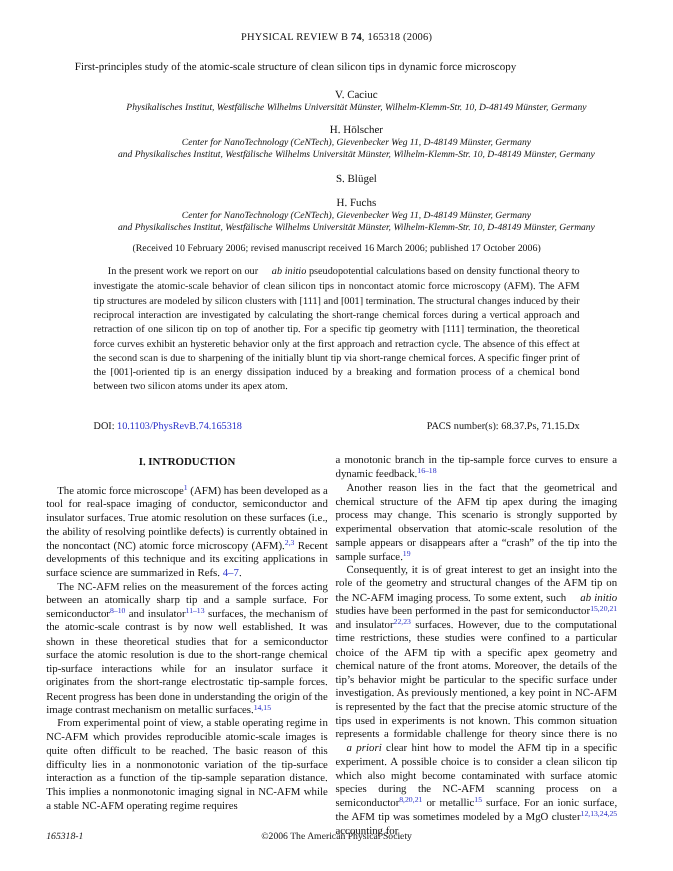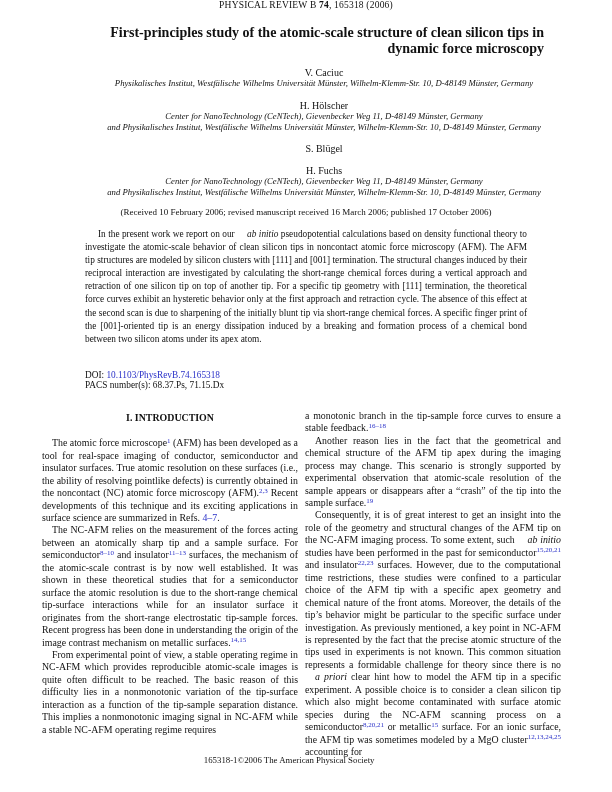--- a/index.html
+++ b/index.html
@@ -7,29 +7,30 @@
     position:relative;
     width:612px;height:792px;
     margin:0 auto;
     background:#ffffff;
     font-family:"Liberation Serif","DejaVu Serif",serif;
     color:#111;
     overflow:hidden;
     box-sizing:border-box;
   }
   .journal-line{
+    padding-top:29px;
     text-align:center;
     font-size:9.5px;
     letter-spacing:0.2px;
   }
   .title{
     margin:15px 68px 0;
-    text-align:right;
-    font-weight:bold;
-    font-size:14px;
+    text-align:left;
+    font-weight:normal;
+    font-size:10px;
     line-height:15.5px;
   }
   .authors{ text-align:center;padding-left:36px; }
   .author-name{
     margin-top:11px;
     font-size:10px;
   }
   .affil{
     font-style:italic;
     font-size:8.7px;
@@ -45,21 +46,20 @@
     text-align:justify;
     font-size:9.3px;
     line-height:13.1px;
     text-indent:13px;
   }
   .meta-row{
     margin:24px 85px 0;
     display:flex;
     justify-content:space-between;
     font-size:9.3px;
-    flex-direction:column;
   }
   .columns{
     display:flex;
     gap:7px;
     margin:20px 42px 0;
   }
   .col{
     width:256px;
     text-align:justify;
     font-size:9.85px;
@@ -84,21 +84,21 @@
   .bd{ font-weight:bold; }
   .lnk{ color:#2a31c8; }
   .footer{
     position:absolute;
     left:42px;right:42px;bottom:27px;
     display:grid;
     grid-template-columns:1fr auto 1fr;
     font-size:8.8px;
   }
   .footer .f-left{ text-align:left; }
-  .footer .f-center{ text-align:right; }
+  .footer .f-center{ text-align:left;font-style:italic; }
   .footer .f-right{ text-align:right; }
 </style>
 </head>
 <body>
 
 <div class="page">
 
   <div class="journal-line"><span>PHYSICAL REVIEW B </span><span class="bd">74</span><span>, 165318 (2006)</span></div>
 
   <div class="title">First-principles study of the atomic-scale structure of clean silicon tips in dynamic force microscopy</div>
@@ -131,21 +131,21 @@
   </div>
 
   <div class="columns">
     <div class="col">
       <div class="section-heading">I. INTRODUCTION</div>
       <p><span>The atomic force microscope</span><sup class="lnk">1</sup><span> (AFM) has been developed as a tool for real-space imaging of conductor, semiconductor and insulator surfaces. True atomic resolution on these surfaces (i.e., the ability of resolving pointlike defects) is currently obtained in the noncontact (NC) atomic force microscopy (AFM).</span><sup class="lnk">2,3</sup><span> Recent developments of this technique and its exciting applications in surface science are summarized in Refs. </span><span class="lnk">4–7</span><span>.</span></p>
       <p><span>The NC-AFM relies on the measurement of the forces acting between an atomically sharp tip and a sample surface. For semiconductor</span><sup class="lnk">8–10</sup><span> and insulator</span><sup class="lnk">11–13</sup><span> surfaces, the mechanism of the atomic-scale contrast is by now well established. It was shown in these theoretical studies that for a semiconductor surface the atomic resolution is due to the short-range chemical tip-surface interactions while for an insulator surface it originates from the short-range electrostatic tip-sample forces. Recent progress has been done in understanding the origin of the image contrast mechanism on metallic surfaces.</span><sup class="lnk">14,15</sup></p>
       <p><span>From experimental point of view, a stable operating regime in NC-AFM which provides reproducible atomic-scale images is quite often difficult to be reached. The basic reason of this difficulty lies in a nonmonotonic variation of the tip-surface interaction as a function of the tip-sample separation distance. This implies a nonmonotonic imaging signal in NC-AFM while a stable NC-AFM operating regime requires</span></p>
     </div>
     <div class="col">
-      <p class="noindent"><span>a monotonic branch in the tip-sample force curves to ensure a stable feedback.</span><sup class="lnk">16–18</sup></p>
+      <p class="noindent"><span>a monotonic branch in the tip-sample force curves to ensure a dynamic feedback.</span><sup class="lnk">16–18</sup></p>
       <p><span>Another reason lies in the fact that the geometrical and chemical structure of the AFM tip apex during the imaging process may change. This scenario is strongly supported by experimental observation that atomic-scale resolution of the sample appears or disappears after a “crash” of the tip into the sample surface.</span><sup class="lnk">19</sup></p>
       <p><span>Consequently, it is of great interest to get an insight into the role of the geometry and structural changes of the AFM tip on the NC-AFM imaging process. To some extent, such </span><span class="it">ab initio</span><span> studies have been performed in the past for semiconductor</span><sup class="lnk">15,20,21</sup><span> and insulator</span><sup class="lnk">22,23</sup><span> surfaces. However, due to the computational time restrictions, these studies were confined to a particular choice of the AFM tip with a specific apex geometry and chemical nature of the front atoms. Moreover, the details of the tip’s behavior might be particular to the specific surface under investigation. As previously mentioned, a key point in NC-AFM is represented by the fact that the precise atomic structure of the tips used in experiments is not known. This common situation represents a formidable challenge for theory since there is no </span><span class="it">a priori</span><span> clear hint how to model the AFM tip in a specific experiment. A possible choice is to consider a clean silicon tip which also might become contaminated with surface atomic species during the NC-AFM scanning process on a semiconductor</span><sup class="lnk">8,20,21</sup><span> or metallic</span><sup class="lnk">15</sup><span> surface. For an ionic surface, the AFM tip was sometimes modeled by a MgO cluster</span><sup class="lnk">12,13,24,25</sup><span> accounting for</span></p>
     </div>
   </div>
 
   <div class="footer">
     <span class="f-center">165318-1</span>
     <span class="f-right">©2006 The American Physical Society</span>
   </div>
 

